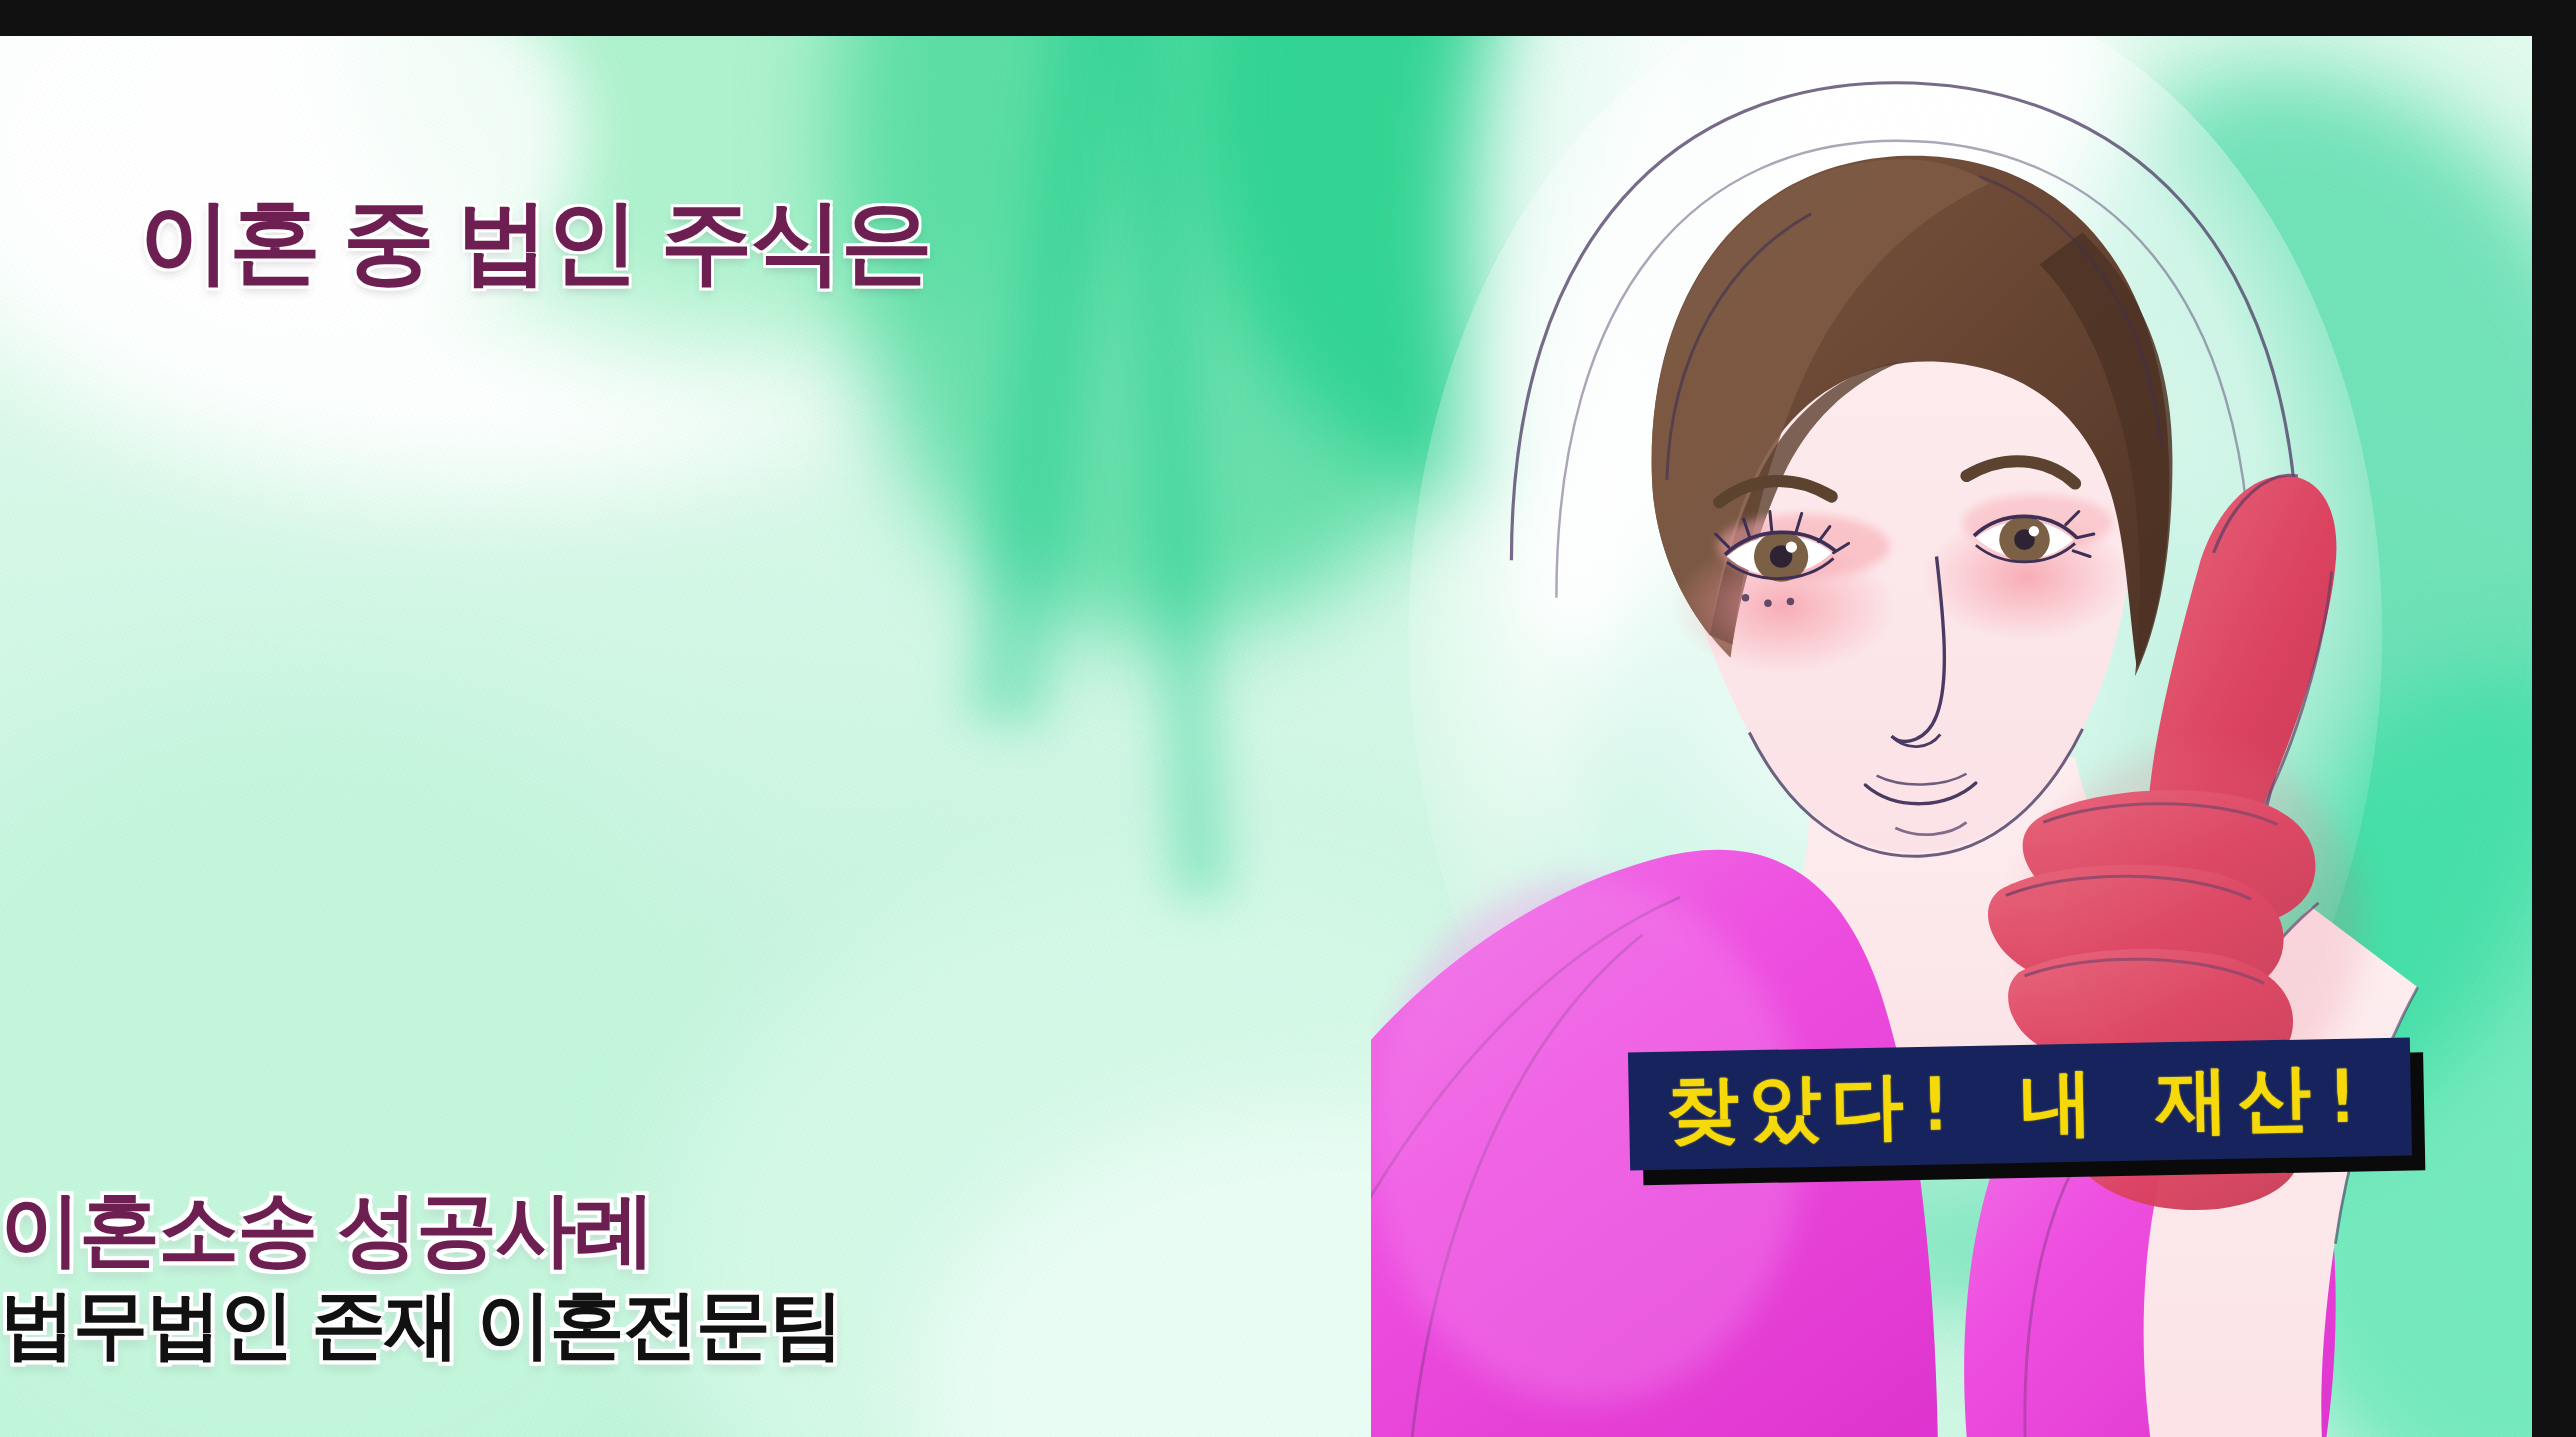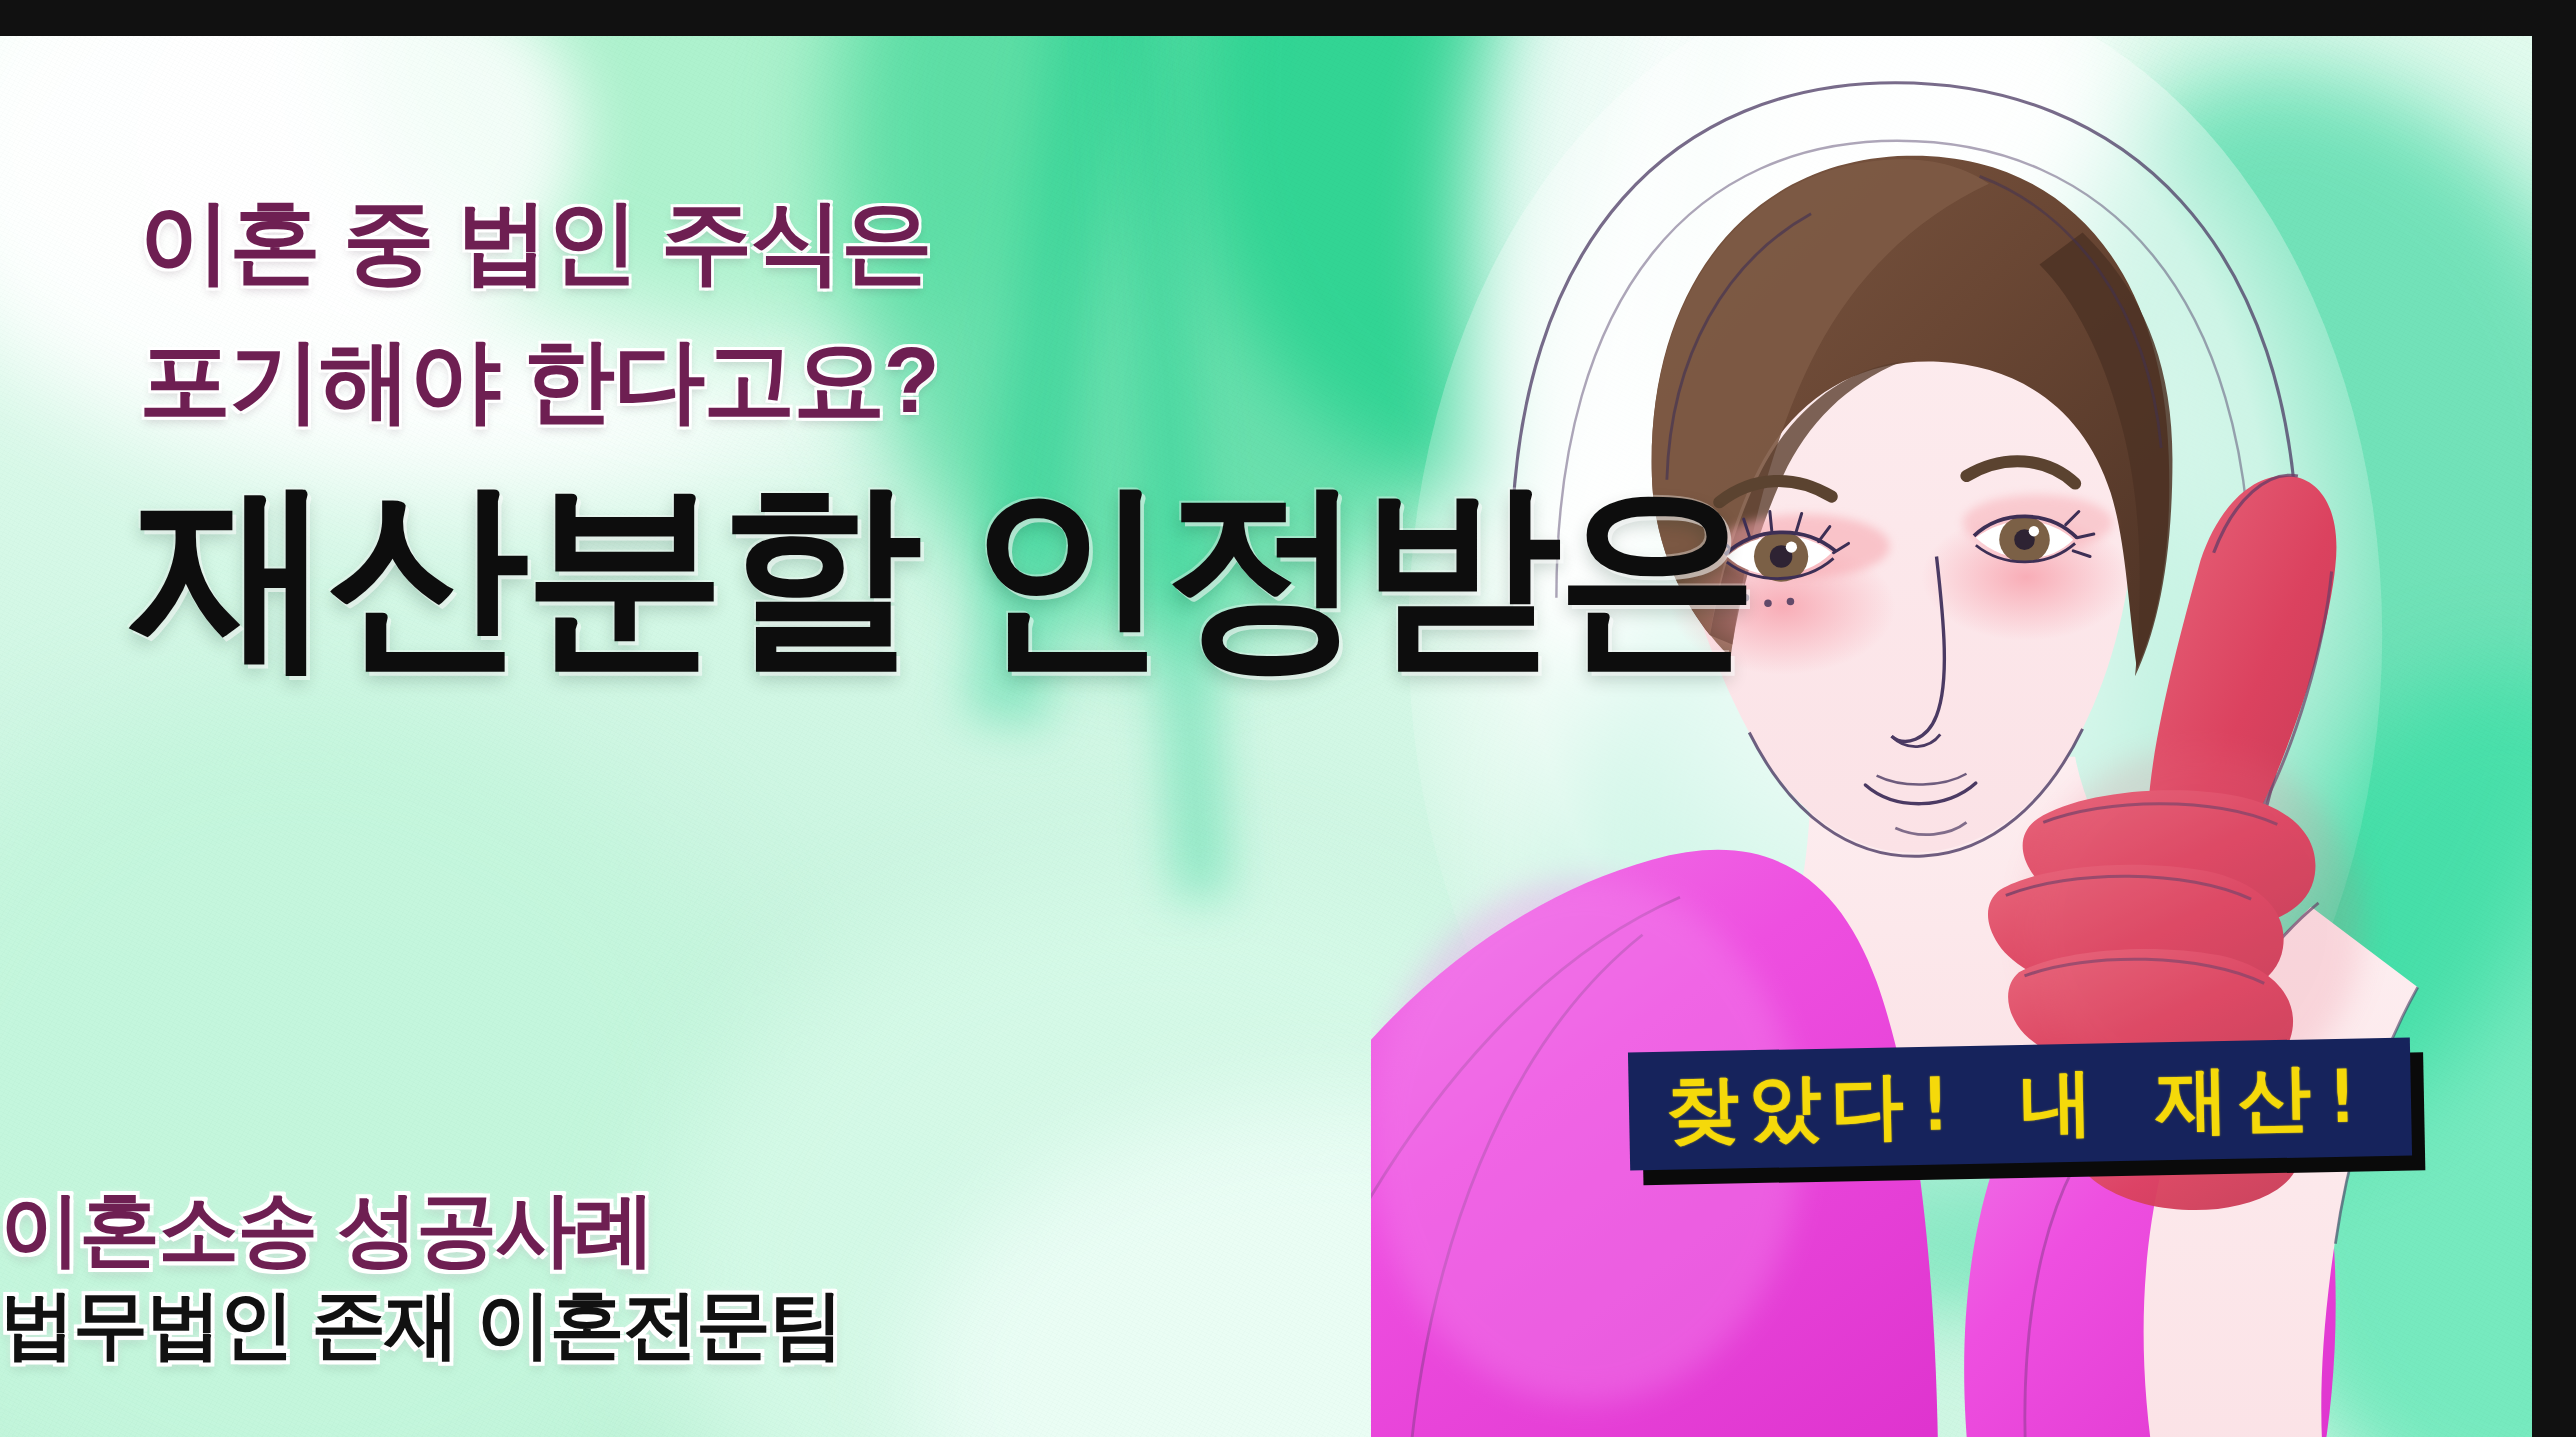--- a/index.html
+++ b/index.html
@@ -307,23 +307,21 @@
                C918 1264 830 1260 780 1228 C742 1204 734 1158 760 1136 Z" fill="url(#gHand)" opacity=".95"></path>
       <path d="M766 1140 C828 1116 910 1118 960 1148" fill="none" stroke="#6b3d66" stroke-width="3" opacity=".6"></path>
 
       <ellipse cx="880" cy="950" rx="180" ry="190" fill="#e66b80" opacity=".18" filter="url(#softblur)"></ellipse>
     </svg>
   </div>
 
   <div class="text-layer">
 
     <div class="kicker l1">이혼 중 법인 주식은</div>
-    <div class="kicker l2">포기해야 한다고요?</div>
-
-    <div class="headline h1">재산분할 인정받은</div>
+
 
     <div class="footer-block">
       <div class="footer-1">이혼소송 성공사례</div>
       <div class="footer-2">법무법인 존재 이혼전문팀</div>
     </div>
 
     <div id="pixel-banner">
       <div class="pixel-text">찾았다! 내 재산!</div>
     </div>
 

